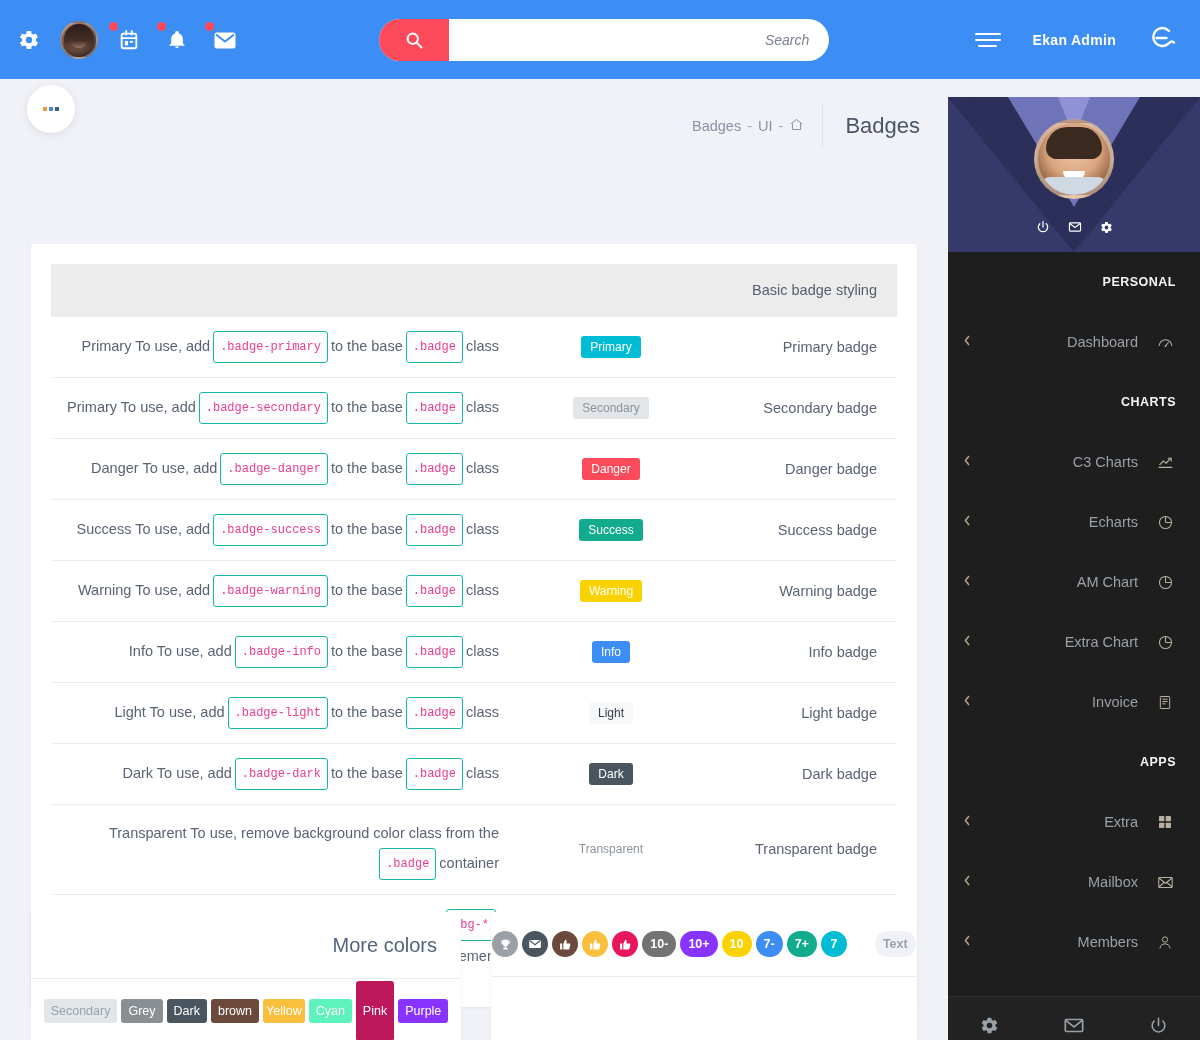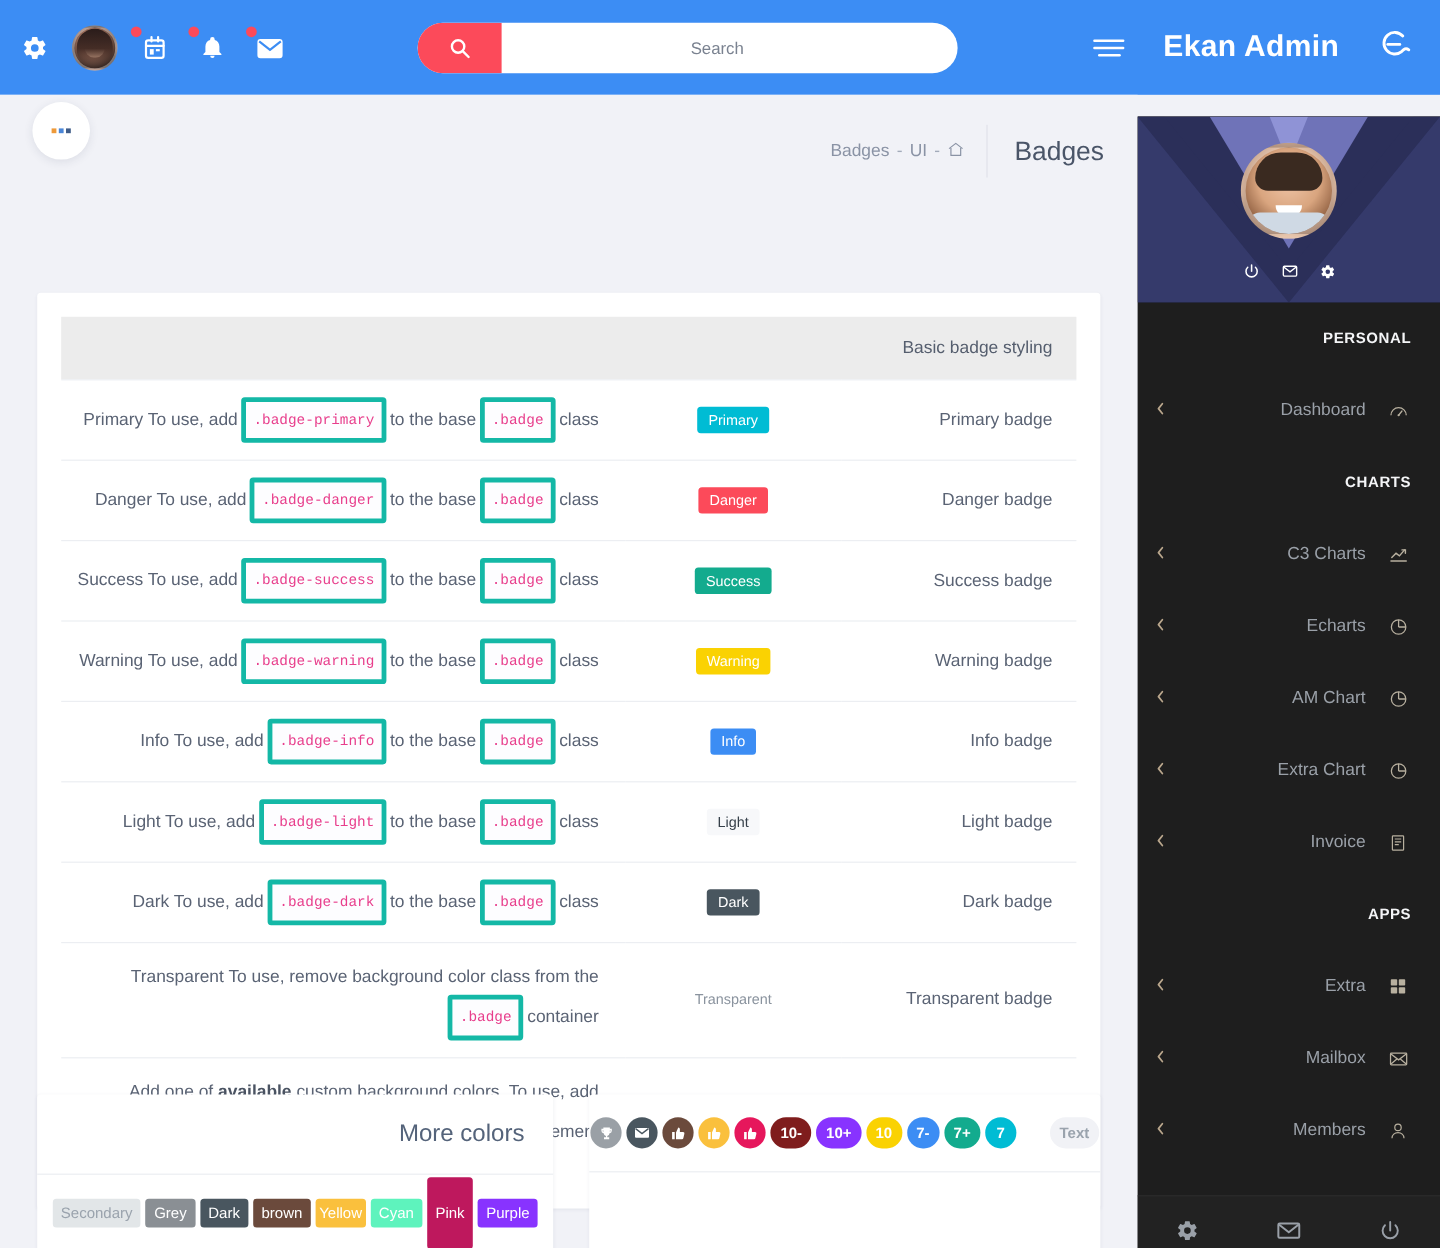--- a/index.html
+++ b/index.html
@@ -49,35 +49,35 @@
     width:450px; height:42px; display:flex; align-items:center;
     background:#fff; border-radius:21px; overflow:hidden;
   }
   .search-btn{
     width:70px;height:42px;background:#fc4a5a;
     display:flex;align-items:center;justify-content:center;color:#fff;flex:none;
     border:none; cursor:pointer;
   }
   .search-input{
     flex:1; border:none; outline:none; height:42px;
-    text-align:center; padding-right:20px; font-size:14px;
-    color:#555; font-family:"Liberation Sans", sans-serif; background:transparent;
+    text-align:right; padding-right:20px; font-size:14px;
+    color:#555; font-family:"Liberation Sans", sans-serif; background:transparent;font-style:italic;
   }
   .search-input::placeholder{ color:#7a8290; }
   .hamburger{
     margin-left:auto; margin-right:0; width:42px;height:42px;
     display:flex;flex-direction:column;justify-content:center;align-items:center;gap:4px;
   }
   .hamburger i{ display:block;height:2px;background:#fff;border-radius:1px; }
   .hamburger i:nth-child(1){width:26px}
   .hamburger i:nth-child(2){width:26px}
   .hamburger i:nth-child(3){width:19px}
   .brand{
     margin-left:24px; margin-right:28px;
-    color:#fff; font-size:25px; font-weight:bold; letter-spacing:.3px;
+    color:#fff; font-size:14px; font-weight:bold; letter-spacing:.3px;
     white-space:nowrap;
   }
   .brand-logo{ margin-right:22px; color:#fff; }
 
   
   .content{
     position:absolute; top:79px; left:0; width:948px; height:961px;
     background:#f1f2f7; overflow:hidden;
   }
   .fab{
@@ -128,21 +128,21 @@
     padding:14px 0;
     vertical-align:middle;
   }
   .tbl tr:last-child td{ border-bottom:none; }
   .c-desc{ text-align:right; padding-right:22px !important; width:470px; line-height:2.0; }
   .c-badge{ text-align:center; width:180px; }
   .c-name{ text-align:right; padding-right:20px !important; }
 
   code.kbd{
     display:inline-block;
-    border:4px solid #14b8a6; border-radius:3px;
+    border:1px solid #14b8a6; border-radius:3px;
     background:#fdfdff; color:#e83e8c;
     font-family:"Liberation Mono", monospace;
     font-size:12px; padding:3px 6px; margin:0 3px;
     vertical-align:middle;
   }
   b.bold{ font-weight:bold; color:#4a5362; }
 
   .badge{
     display:inline-block; padding:5px 9px; border-radius:3px;
     font-size:12px; color:#fff; line-height:1; font-weight:400;
@@ -322,20 +322,25 @@
       <tbody id="tbl-body">
         <tr class="hrow">
           <td colspan="3">Basic badge styling</td>
         </tr>
       <tr>
             <td class="c-desc"><span>Primary To use, add</span><code class="kbd">.badge-primary</code><span>to the base</span><code class="kbd">.badge</code><span>class</span></td>
             <td class="c-badge"><span class="badge " style="background:#00bcd4;color:#ffffff;">Primary</span></td>
             <td class="c-name">Primary badge</td>
           </tr>
           <tr>
+            <td class="c-desc"><span>Primary To use, add</span><code class="kbd">.badge-secondary</code><span>to the base</span><code class="kbd">.badge</code><span>class</span></td>
+            <td class="c-badge"><span class="badge " style="background:#e2e6e8;color:#8a939e;">Secondary</span></td>
+            <td class="c-name">Secondary badge</td>
+          </tr>
+          <tr>
             <td class="c-desc"><span>Danger To use, add</span><code class="kbd">.badge-danger</code><span>to the base</span><code class="kbd">.badge</code><span>class</span></td>
             <td class="c-badge"><span class="badge " style="background:#fc4a5a;color:#ffffff;">Danger</span></td>
             <td class="c-name">Danger badge</td>
           </tr>
           <tr>
             <td class="c-desc"><span>Success To use, add</span><code class="kbd">.badge-success</code><span>to the base</span><code class="kbd">.badge</code><span>class</span></td>
             <td class="c-badge"><span class="badge " style="background:#13ab8e;color:#ffffff;">Success</span></td>
             <td class="c-name">Success badge</td>
           </tr>
           <tr>
@@ -408,21 +413,21 @@
         <span class="pill-b pill-ico" style="background: rgb(250, 192, 61); color: rgb(255, 255, 255);">
           <svg width="13" height="13" viewBox="0 0 24 24" fill="#fff">
             <path d="M2 10h4v11H2zM8 21h9.3a2 2 0 001.95-1.55l1.65-7A2 2 0 0018.95 10H14V5.5A2.5 2.5 0 0011.5 3L8 10.5V21z"></path>
           </svg>
         </span>
         <span class="pill-b pill-ico" style="background: rgb(230, 23, 92); color: rgb(255, 255, 255);">
           <svg width="13" height="13" viewBox="0 0 24 24" fill="#fff">
             <path d="M2 10h4v11H2zM8 21h9.3a2 2 0 001.95-1.55l1.65-7A2 2 0 0018.95 10H14V5.5A2.5 2.5 0 0011.5 3L8 10.5V21z"></path>
           </svg>
         </span>
-        <span class="pill-b" style="background: #7f1d1d; color: rgb(255, 255, 255); text-align: right;">10-</span>
+        <span class="pill-b" style="background: #737373; color: rgb(255, 255, 255); text-align: right;">10-</span>
         <span class="pill-b" style="background: rgb(136, 51, 255); color: rgb(255, 255, 255);">10+</span>
         <span class="pill-b" style="background: rgb(250, 210, 2); color: rgb(255, 255, 255);">10</span>
         <span class="pill-b" style="background: rgb(60, 141, 244); color: rgb(255, 255, 255);">7-</span>
         <span class="pill-b" style="background: rgb(19, 171, 142); color: rgb(255, 255, 255);">7+</span>
         <span class="pill-b" style="background: rgb(0, 188, 212); color: rgb(255, 255, 255);">7</span>
         <span class="pill-b" style="background: rgb(241, 242, 246); color: rgb(154, 163, 173); margin-left: 24px;">Text</span>
       </div>
 
   </div>
 </div>

